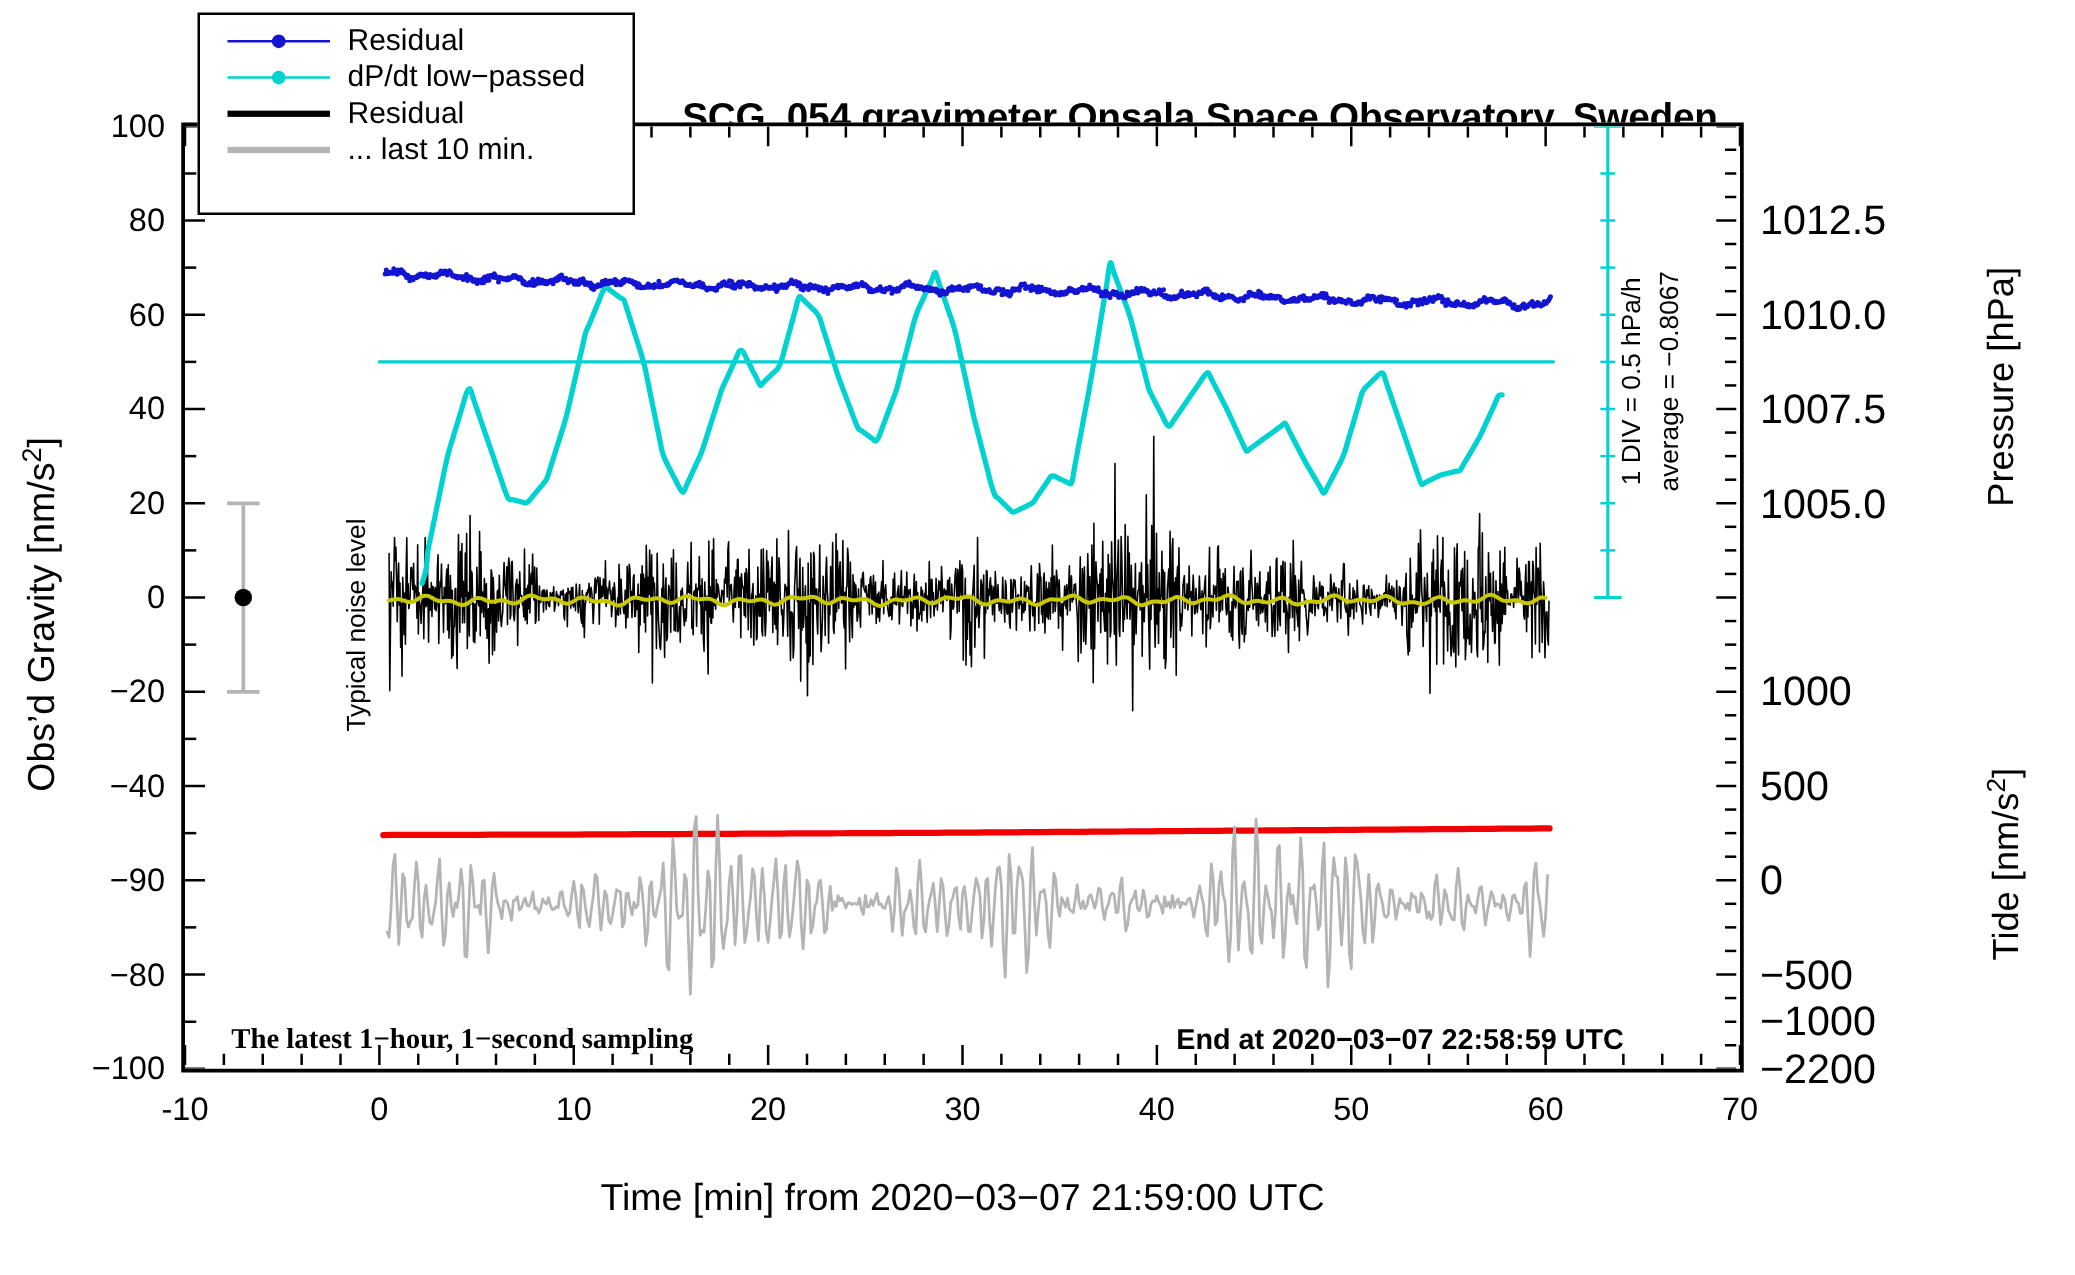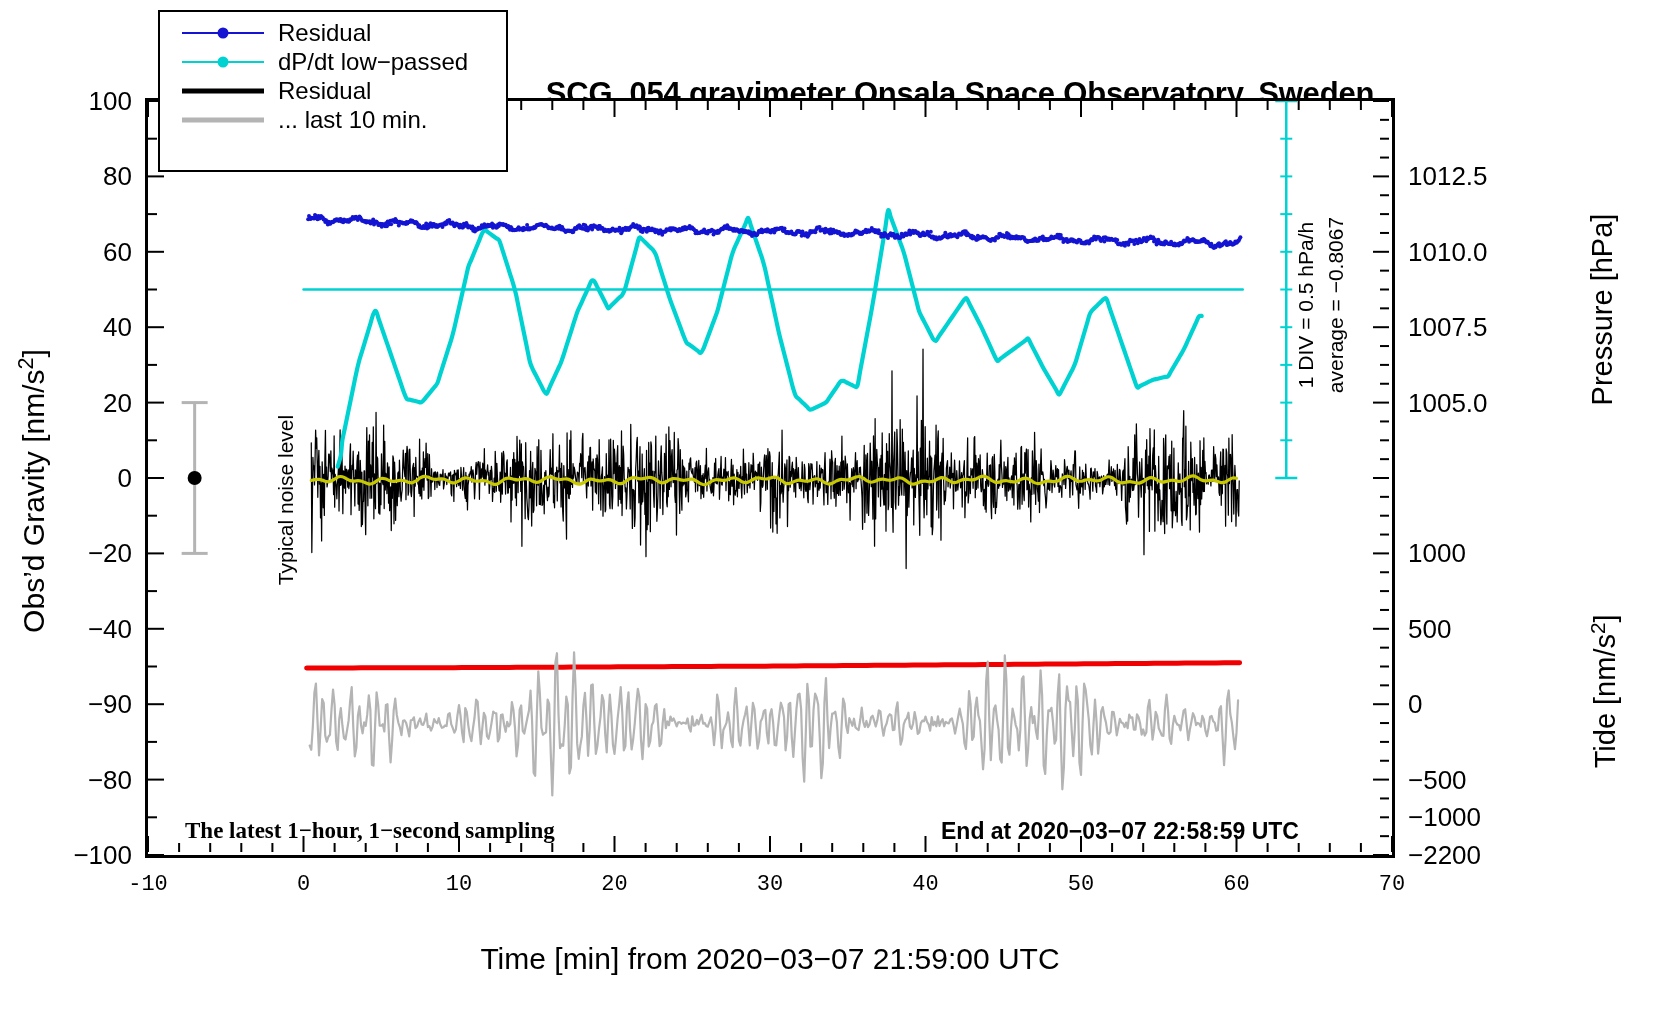--- a/index.html
+++ b/index.html
@@ -30,30 +30,29 @@
   
   .ytick-label{
     position:absolute;right:0;
     font-size:26px;text-align:right;white-space:nowrap;
     transform:translateY(-50%);
   }
   #ylabels-left{position:absolute;left:0px;top:0;width:132px;height:1020px;}
 
   .rtick-label{
     position:absolute;left:0;
-    font-size:26px;white-space:nowrap;
+    font-size:33px;white-space:nowrap;
     transform:translateY(-50%);
   }
   #ylabels-right{position:absolute;left:1408px;top:0;width:160px;height:1020px;}
 
   .xtick-label{
     position:absolute;top:872px;
-    font-size:22px;text-align:center;white-space:nowrap;
+    font-size:26px;text-align:center;white-space:nowrap;
     transform:translateX(-50%);
-    font-family:Liberation Mono, monospace;
   }
 
   
   #ylabel-left{
     position:absolute;left:-178px;top:472px;width:420px;
     font-size:30px;text-align:center;
     transform:rotate(-90deg);
     white-space:nowrap;
   }
   #xlabel{

